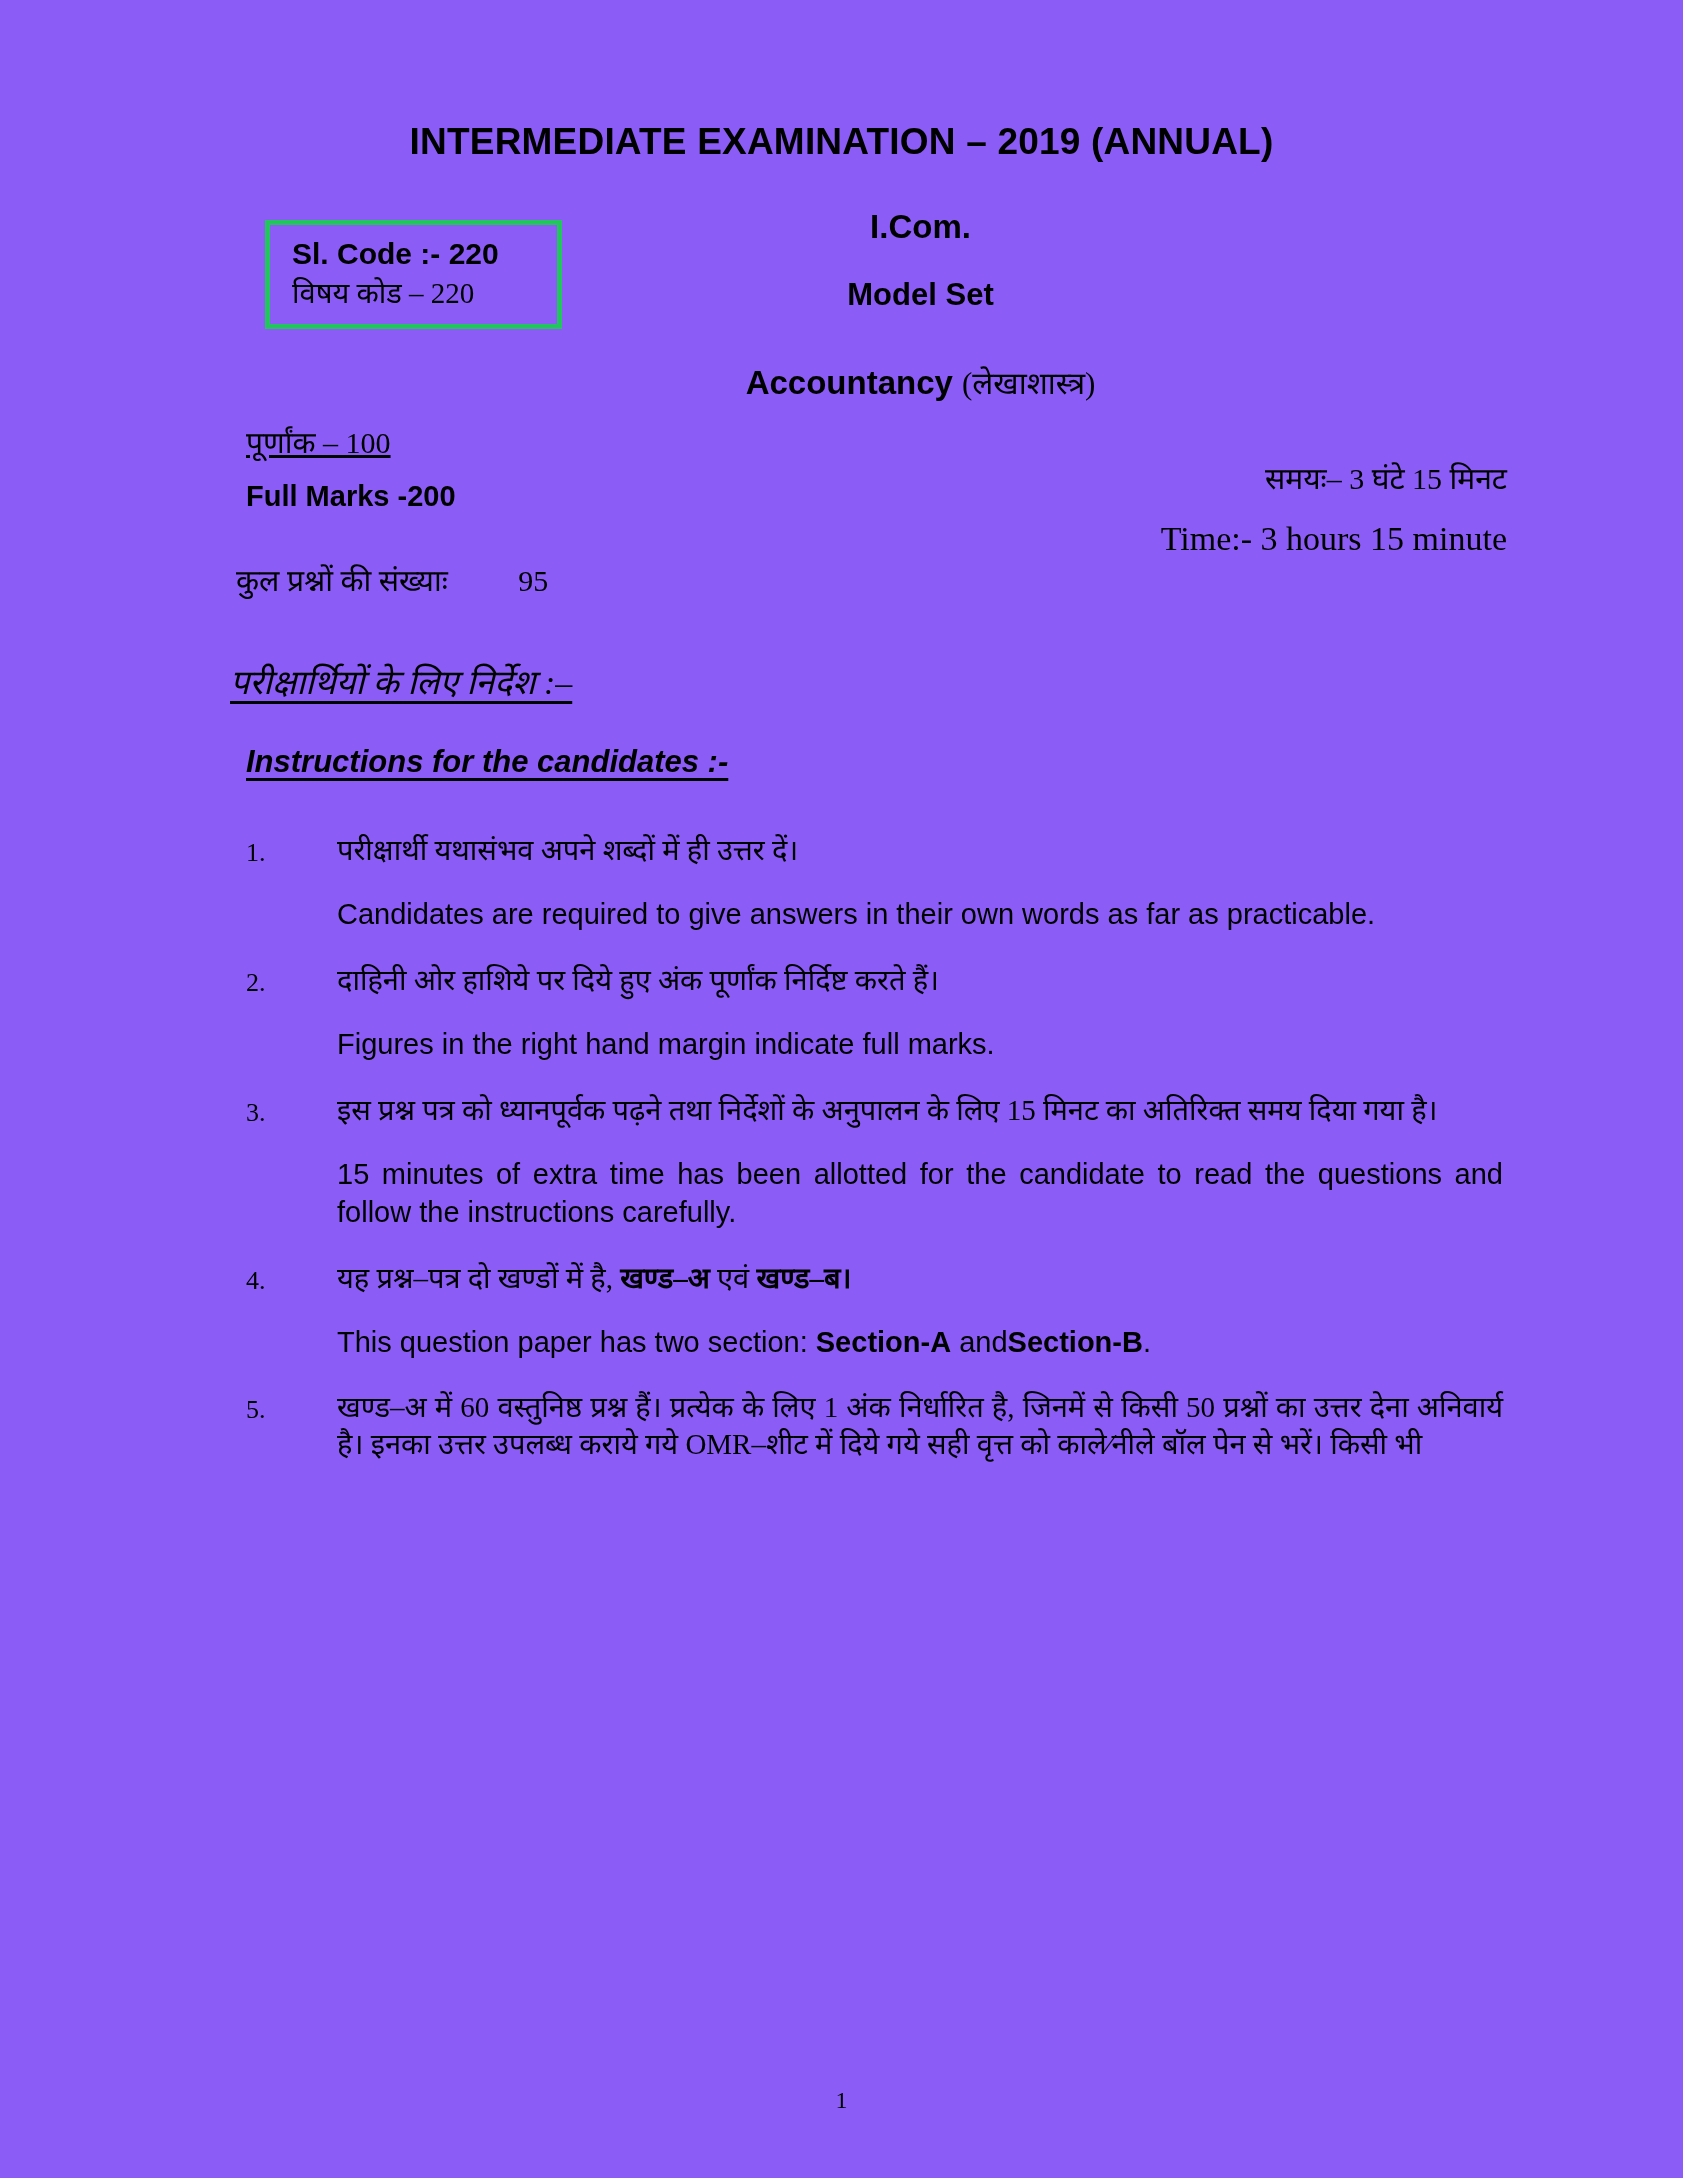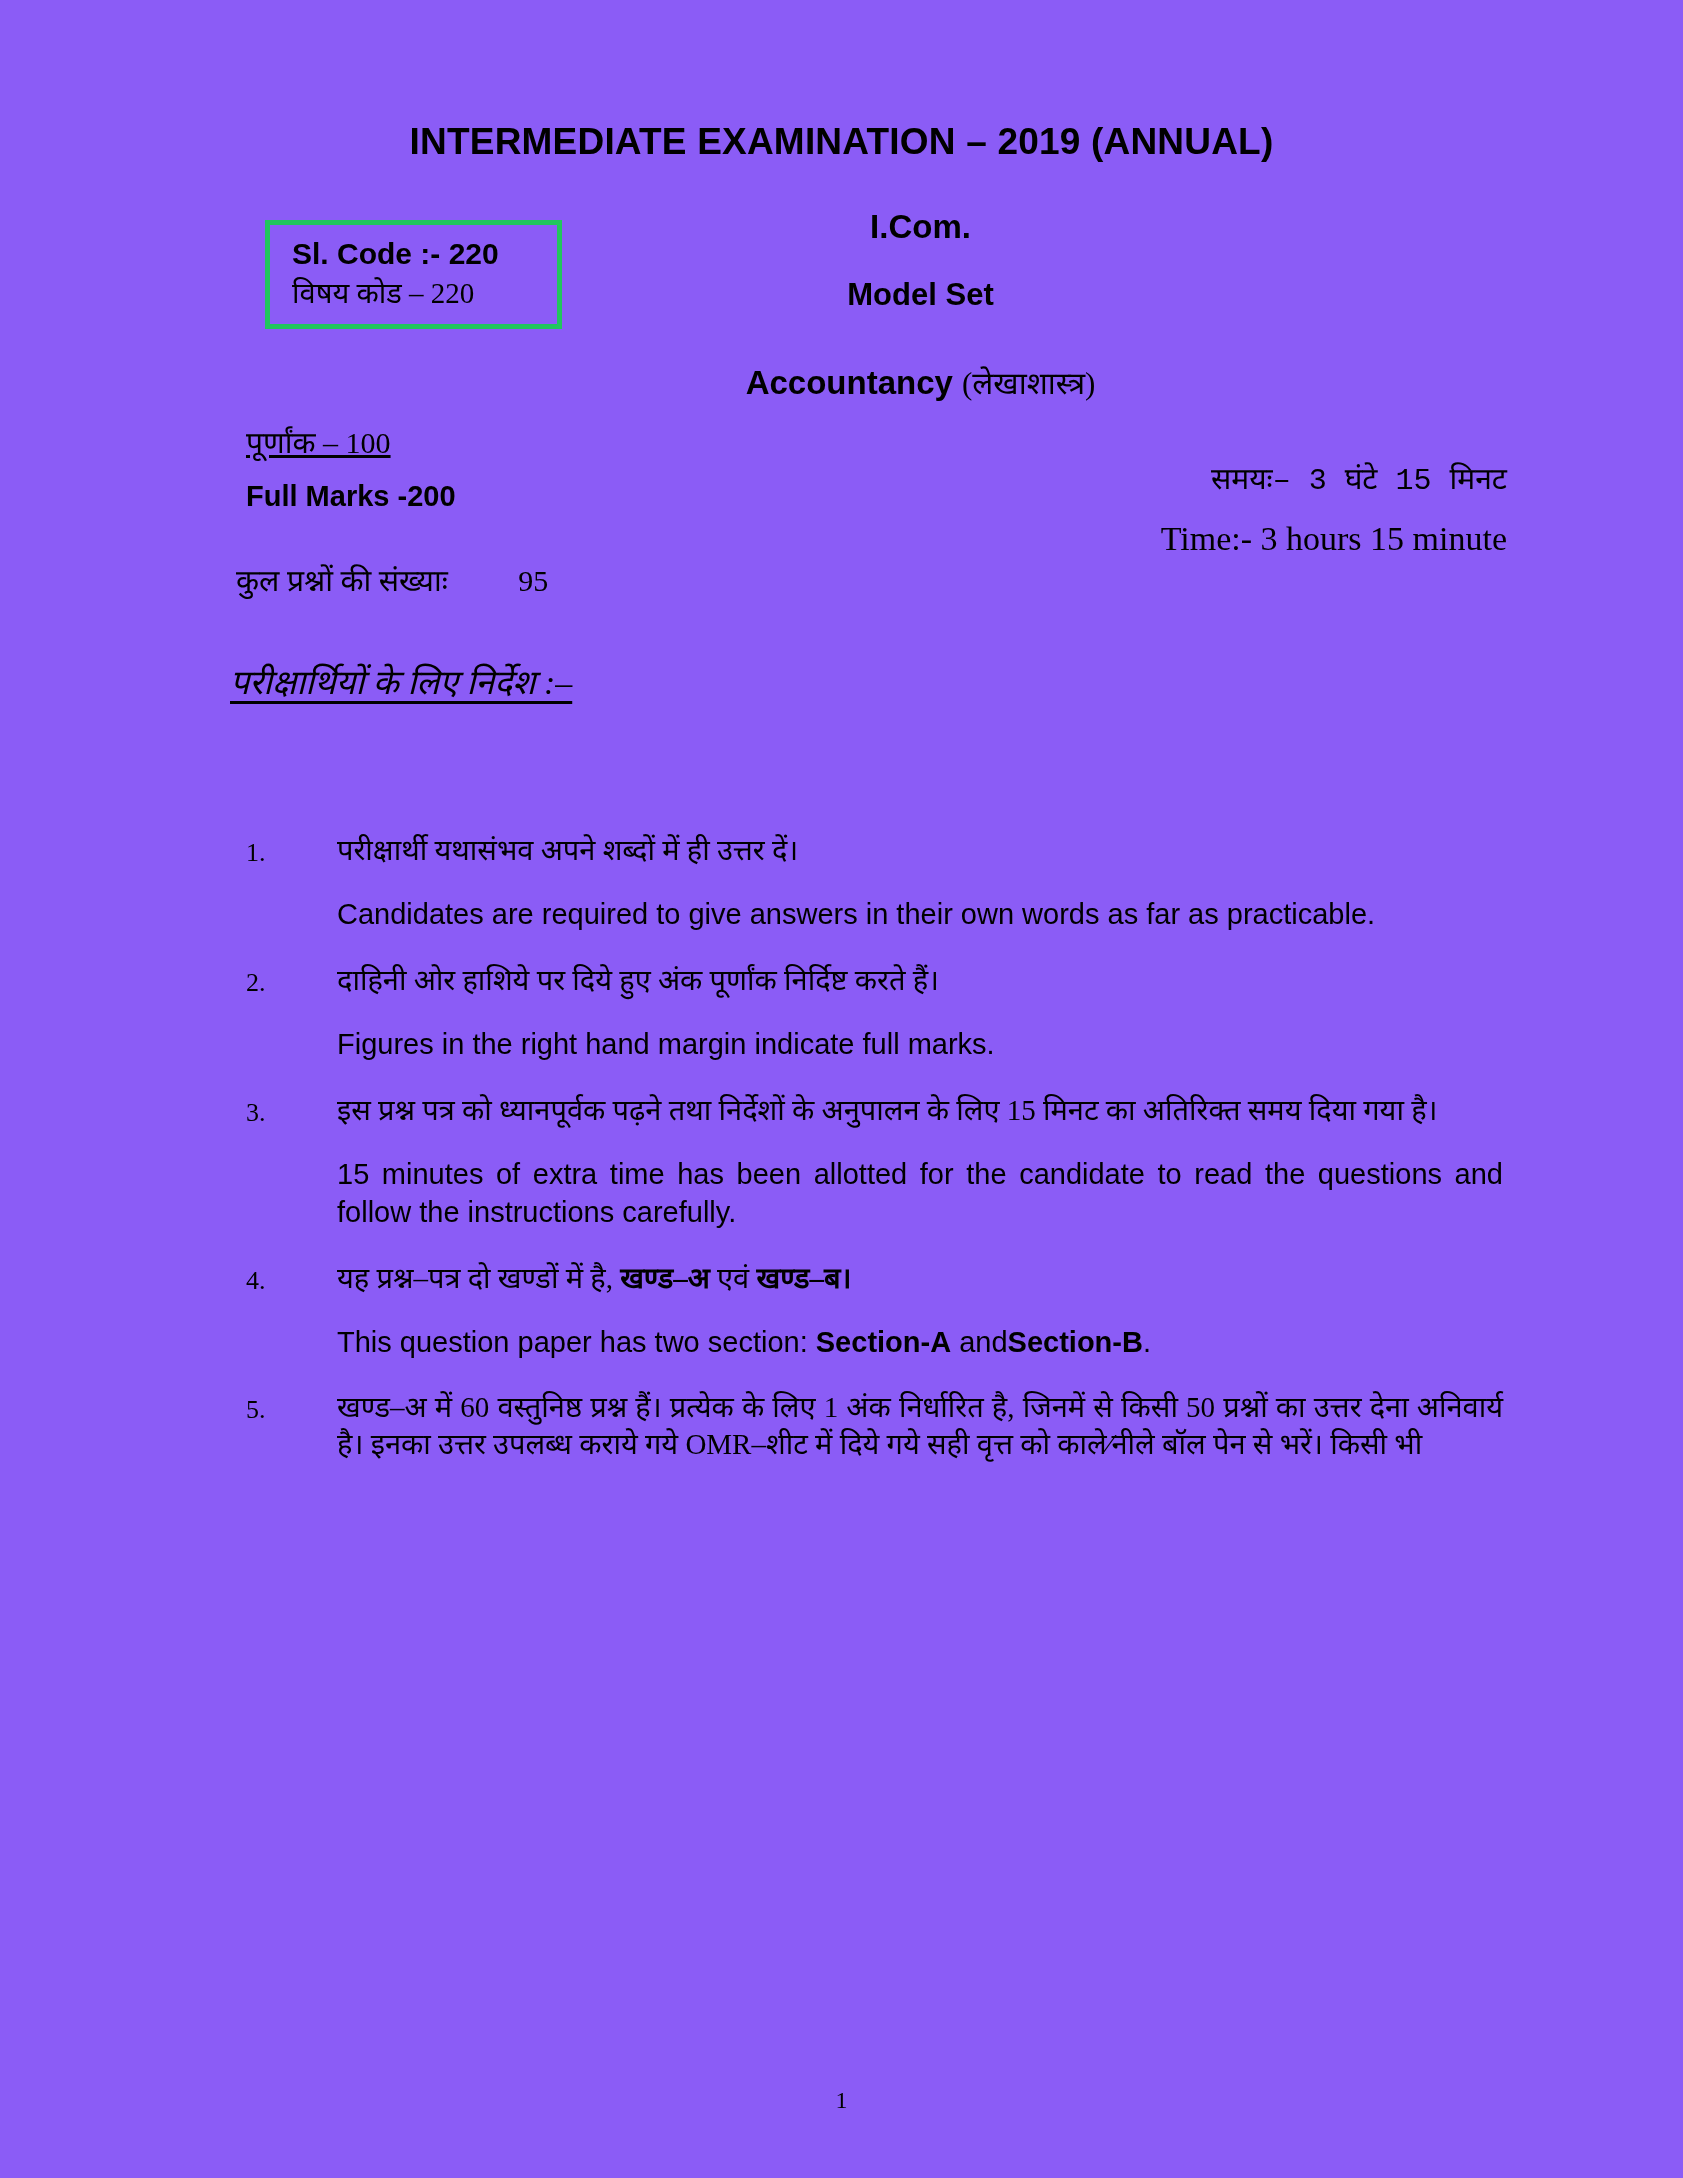--- a/index.html
+++ b/index.html
@@ -112,21 +112,21 @@
     margin-left: 63px;
   }
 
   .time-block {
     position: absolute;
     right: 176px;
     top: 457px;
     text-align: right;
   }
   .time-block .hi {
-    font-family: Liberation Mono, monospace;
+    font-family: Liberation Serif, serif;
     font-size: 30px;
     white-space: nowrap;
   }
   .time-block .en {
     font-family: "Liberation Serif", serif;
     font-size: 34px;
     margin-top: 22px;
     white-space: nowrap;
   }
 
@@ -237,20 +237,21 @@
     <span class="num">95</span>
   </div>
 
   <div class="time-block">
     <div class="hi">समयः– 3 घंटे 15 मिनट</div>
     <div class="en">Time:- 3 hours 15 minute</div>
   </div>
 
   <div class="instr-head-hi">परीक्षार्थियों के लिए निर्देश :–</div>
 
+  <div class="instr-head-en">Instructions for the candidates :-</div>
 
   <div class="instructions">
 
     <div class="instr-item">
       <div class="instr-num">1.</div>
       <div class="instr-body">
         <div class="ln hi-line">परीक्षार्थी यथासंभव अपने शब्दों में ही उत्तर दें।</div>
         <div class="ln en-line justify">Candidates are required to give answers in their own words as far as practicable.</div>
       </div>
     </div>

